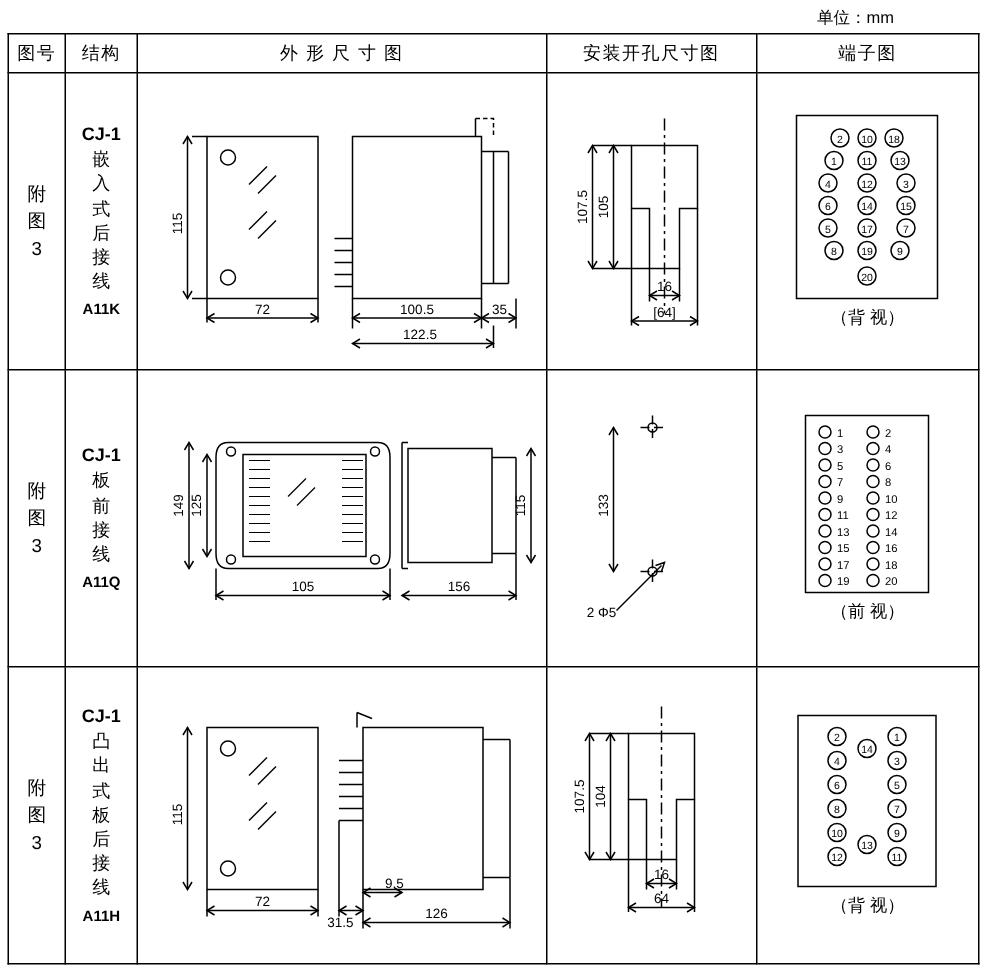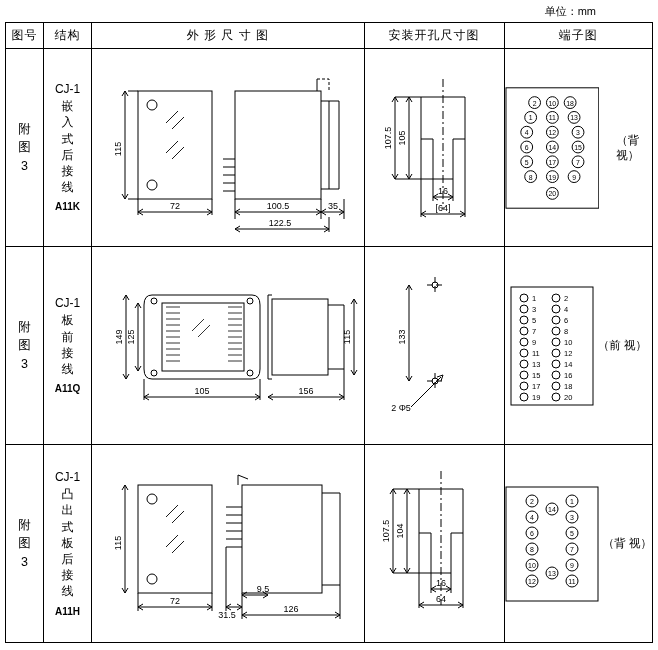--- a/index.html
+++ b/index.html
@@ -50,31 +50,31 @@
 
   .rowlabel {
     font-size: 12.5px;
     line-height: 1.45;
   }
   .rowlabel .ch { display: block; }
   .struct {
     font-size: 12px;
     line-height: 1.35;
   }
-  .struct .code { display:block; margin-bottom:1px; }
+  .struct .code { display:block; margin-bottom:1px;font-weight:bold; }
   .struct .ch { display:block; }
   .struct .model { display:block; margin-top:5px; font-size:10px;font-weight:bold; }
 
   .cellwrap { position: relative; width: 100%; height: 100%; }
   svg { display: block; }
   .viewnote {
     font-size: 11.5px;
     text-align: center;
   }
-  .term-wrap { display:flex; flex-direction:row; align-items:center; justify-content:center; gap:4px; }
+  .term-wrap { display:flex; flex-direction:column; align-items:center; justify-content:center; gap:4px; }
   text { font-family: "Liberation Sans", sans-serif; }
 </style>
 </head>
 <body>
 
 <div id="page">
 
   <div class="unit-note">单位：mm</div>
 
   <table class="main">

